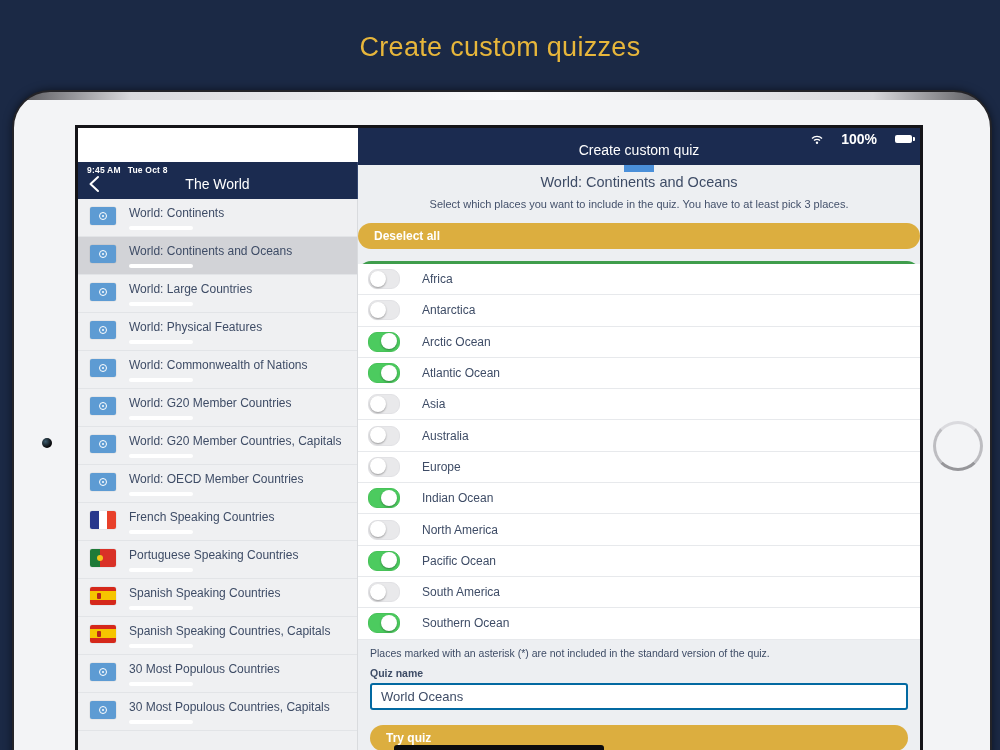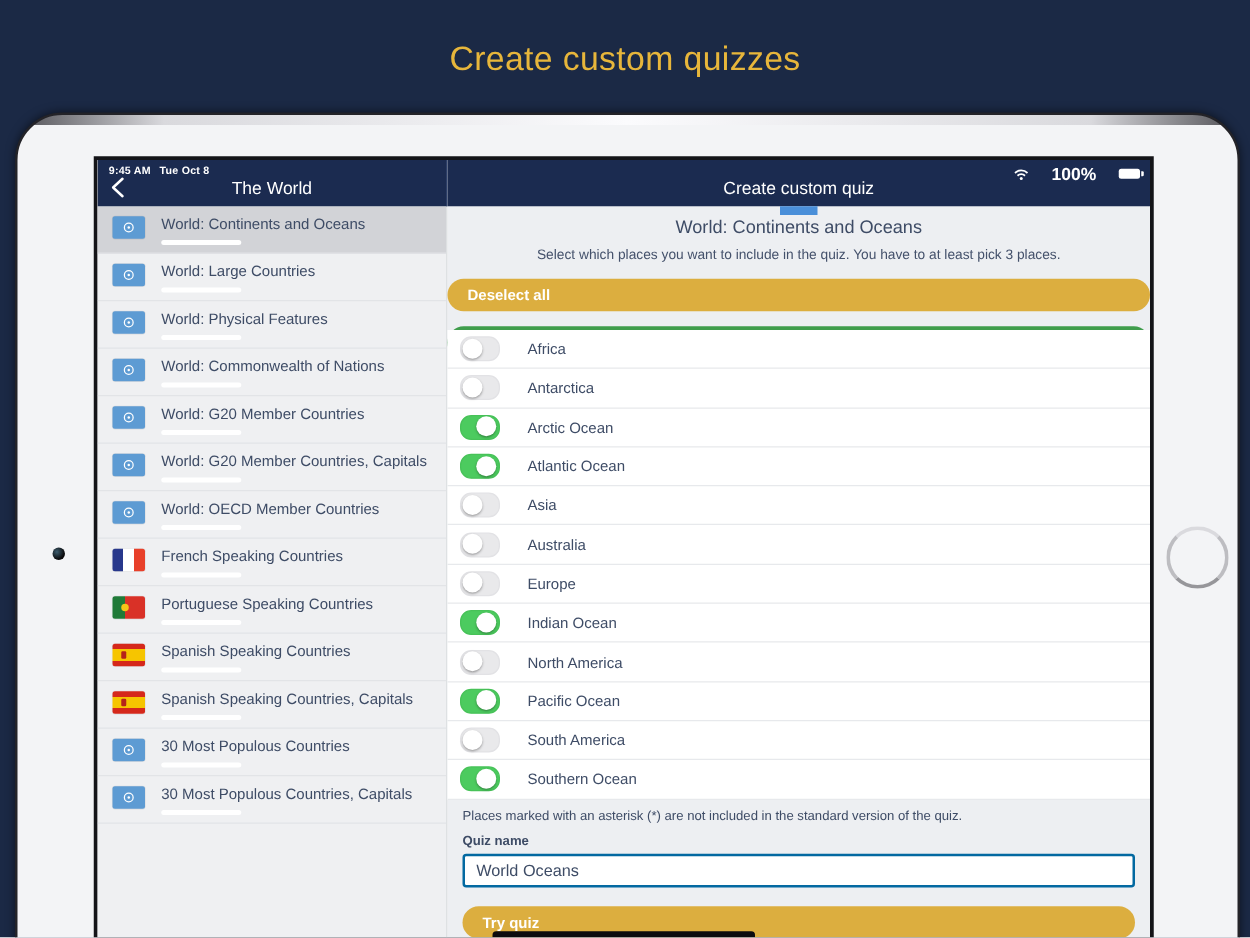--- a/index.html
+++ b/index.html
@@ -24,21 +24,21 @@
   .nav-header{height:37px;background:#1b2b50;position:relative;flex:none;}
   .status-left{position:absolute;top:3px;left:9px;color:#fff;font-size:8.5px;font-weight:700;letter-spacing:.2px;white-space:nowrap;}
   .status-left .date{margin-left:7px;}
   .header-title{position:absolute;bottom:7px;left:0;width:100%;text-align:center;color:#fff;font-size:14px;font-weight:500;}
   .back{position:absolute;left:10px;bottom:6px;width:12px;height:18px;cursor:pointer;}
   .status-right{position:absolute;top:3px;right:8px;display:flex;align-items:center;gap:18px;color:#fff;font-size:14px;font-weight:700;}
   .battery{width:17px;height:8px;background:#fff;border-radius:2px;position:relative;}
   .battery::after{content:"";position:absolute;right:-2.5px;top:2px;width:2px;height:4px;background:#fff;border-radius:0 1px 1px 0;}
 
   
-  .side-panel{width:280px;flex:none;display:flex;flex-direction:column;background:#eff0f2;}
+  .side-panel{width:280px;flex:none;display:flex;flex-direction:column;background:#eff0f2;margin-top:34px;}
   .side-panel .nav-header{border-right:1px solid #33466f;}
   .side-list{overflow:hidden;flex:1;border-right:1px solid #d9dbde;}
   .side-item{display:flex;gap:13px;padding:7px 6px 6px 12px;border-bottom:1px solid #e2e4e7;cursor:pointer;}
   .side-item[data-selected="true"]{background:#d2d3d7;}
   .side-body{min-width:0;}
   .side-label{font-size:12px;line-height:15.5px;color:#3e4c66;max-width:223px;}
   .progress{margin-top:4.5px;width:64px;height:4px;border-radius:2px;background:#fff;}
   .flag{width:26px;height:18px;border-radius:2px;flex:none;margin-top:1px;position:relative;box-shadow:0 0 0 .5px rgba(0,0,0,.08);}
   .flag[data-flag="un"]{background:#5d9bd3;}
   .flag[data-flag="un"]::before{content:"";position:absolute;left:9px;top:5px;width:6px;height:6px;border:1px solid #fff;border-radius:50%;}
@@ -95,20 +95,27 @@
           <span>9:45 AM</span><span class="date">Tue Oct 8</span>
         </div>
         <span class="back">
           <svg width="12" height="18" viewBox="0 0 12 18">
               <polyline points="10,2 2.5,9 10,16" stroke="#fff" stroke-width="2" fill="none" stroke-linecap="round" stroke-linejoin="round"></polyline>
             </svg>
         </span>
         <div class="header-title">The World</div>
       </div>
       <div class="side-list">
+        <div class="side-item" data-selected="false">
+          <span class="flag" data-flag="un"></span>
+          <div class="side-body">
+              <div class="side-label">World: Continents</div>
+              <div class="progress"></div>
+            </div>
+        </div>
         <div class="side-item" data-selected="true">
           <span class="flag" data-flag="un"></span>
           <div class="side-body">
               <div class="side-label">World: Continents and Oceans</div>
               <div class="progress"></div>
             </div>
         </div>
         <div class="side-item" data-selected="false">
           <span class="flag" data-flag="un"></span>
           <div class="side-body">

